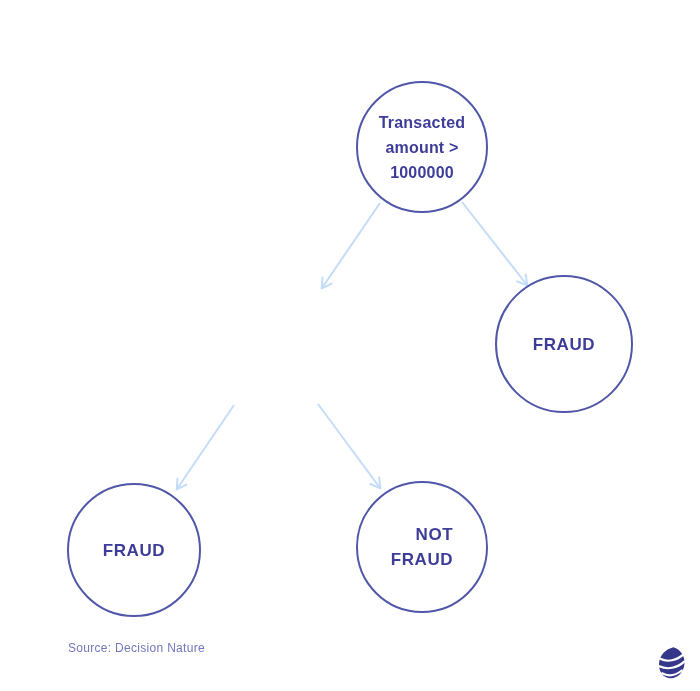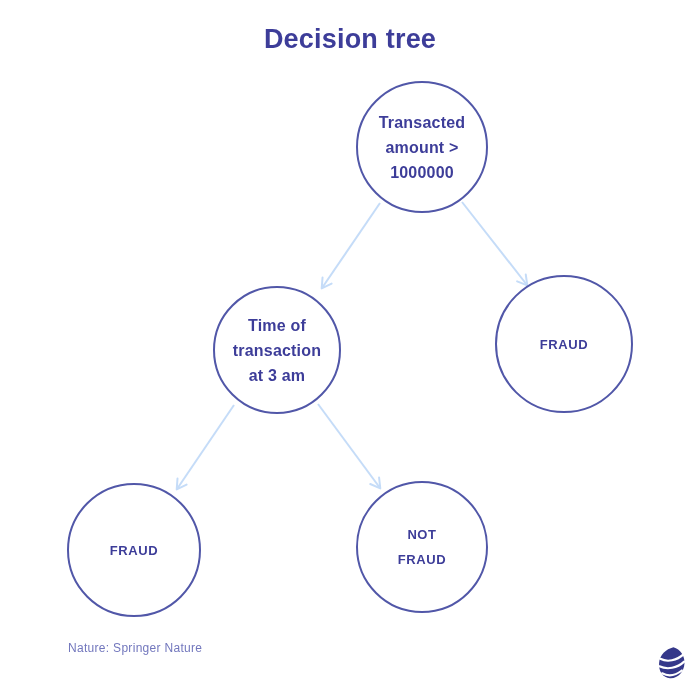--- a/index.html
+++ b/index.html
@@ -65,22 +65,23 @@
   .node-label {
     display: block;
     white-space: pre-line;
     font-weight: 700;
     font-size: 16px;
     line-height: 25px;
     letter-spacing: 0.2px;
     color: var(--node-text, #3d3d99);
   }
   .node--caps .node-label {
-    font-size: 13px;
+    font-size: 17px;
     letter-spacing: 0.6px;
+    text-align: right;
   }
   .node--root   { left: 356px; top:  81px; width: 132px; height: 132px; justify-content: center; }
   .node--time   { left: 213px; top: 286px; width: 128px; height: 128px; }
   .node--fraud-r{ left: 495px; top: 275px; width: 138px; height: 138px; }
   .node--fraud-l{ left:  67px; top: 483px; width: 134px; height: 134px; }
   .node--notfr  { left: 356px; top: 481px; width: 132px; height: 132px; }
   .source-caption {
     position: absolute;
     left: 68px;
     top: 641px;
@@ -96,60 +97,54 @@
     height: 34px;
   }
   .logo-body { fill: var(--logo, #35388a); }
   .logo-stripe { stroke: #ffffff; stroke-width: 2.3; fill: none; stroke-linecap: round; }
 </style>
 </head>
 <body>
 
 <div class="canvas">
 
-  <h1 class="page-title">Decision tree</h1>
 
   <svg class="edges" viewBox="0 0 700 691" xmlns="http://www.w3.org/2000/svg">
     <defs>
       <marker id="arrowhead" markerWidth="16" markerHeight="16" refX="12" refY="8" orient="auto" markerUnits="userSpaceOnUse">
         <path class="arrowhead-path" d="M3 2.5 L12.5 8 L3 13.5"></path>
       </marker>
     </defs>
     <line class="edge" x1="380" y1="203" x2="322" y2="288" marker-end="url(#arrowhead)"></line>
     <line class="edge" x1="462" y1="202" x2="527" y2="285" marker-end="url(#arrowhead)"></line>
     <line class="edge" x1="234" y1="405" x2="177" y2="489" marker-end="url(#arrowhead)"></line>
     <line class="edge" x1="318" y1="404" x2="380" y2="488" marker-end="url(#arrowhead)"></line>
   </svg>
 
   <div class="node node--root">
     <span class="node-label">Transacted
 amount &gt;
 1000000</span>
   </div>
 
-  <div class="node node--time">
-    <span class="node-label">Time of
-transaction
-at 3 am</span>
-  </div>
 
   <div class="node node--fraud-r node--caps">
     <span class="node-label">FRAUD</span>
   </div>
 
   <div class="node node--fraud-l node--caps">
     <span class="node-label">FRAUD</span>
   </div>
 
   <div class="node node--notfr node--caps">
     <span class="node-label">NOT
 FRAUD</span>
   </div>
 
-  <div class="source-caption">Nature: Springer Nature</div>
+  <div class="source-caption">Source: Decision Nature</div>
 
   <svg class="brand-logo" viewBox="0 0 32 36" xmlns="http://www.w3.org/2000/svg">
     <path class="logo-body" d="M17.5 1.2 C25 3.5 29.8 10 29.3 18.5 C28.8 27.5 22 34.8 13.8 34.2 C6.5 33.6 1.6 27.2 2.2 18.3 C2.8 9.2 9.5 3.2 17.5 1.2 Z"></path>
     <path class="logo-stripe" d="M3.5 13.5 C11 17.5 21 15.5 28.5 8.5"></path>
     <path class="logo-stripe" d="M2.5 21.5 C11 25.5 21.5 23.5 29 16.5"></path>
     <path class="logo-stripe" d="M5.5 29 C12 32.5 19.5 31.5 26.5 26"></path>
   </svg>
 
 </div>
 

